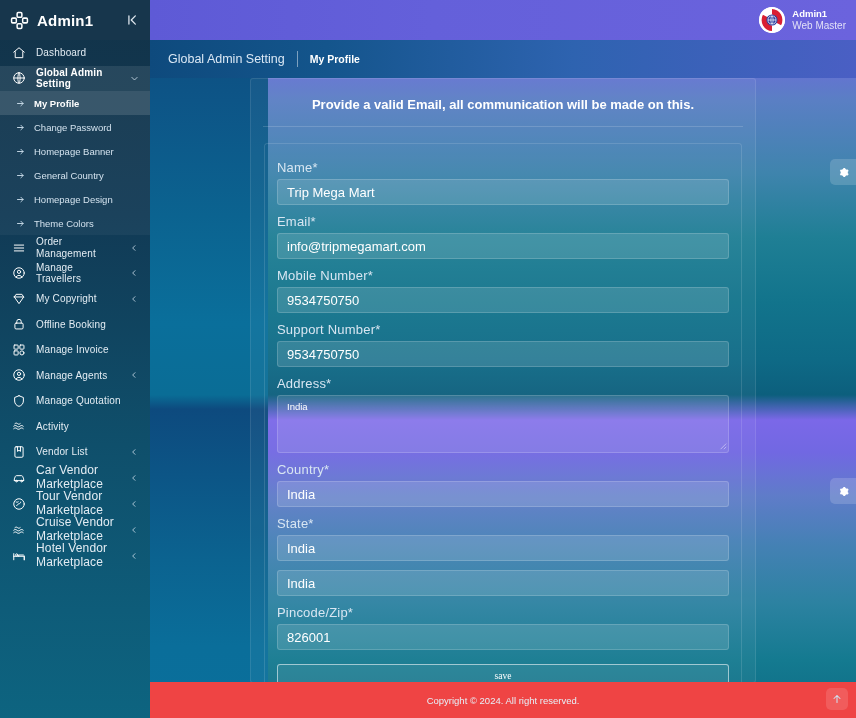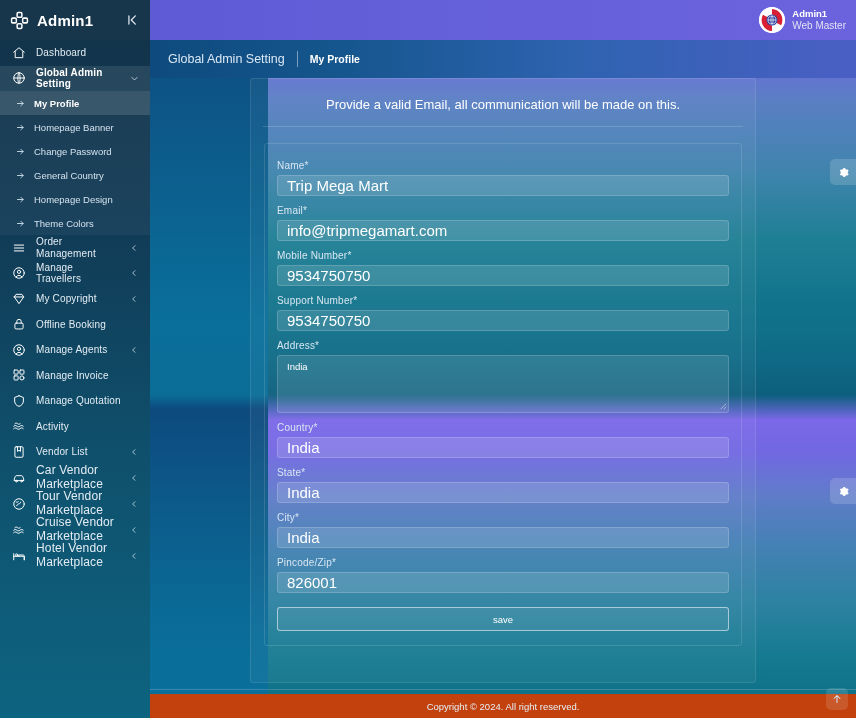--- a/index.html
+++ b/index.html
@@ -107,58 +107,58 @@
   .crumb-div { width: 1px; height: 16px; background: rgba(255,255,255,.45); }
 
   
   .card {
     position: absolute; left: 250px; top: 78px; width: 506px; height: 605px;
     background: rgba(255,255,255,.045);
     border: 1px solid rgba(255,255,255,.10);
     border-radius: 3px; z-index: 3;
   }
   .card-title {
-    text-align: center; color: #ffffff; font-size: 13px; font-weight: normal;
+    text-align: center; color: #ffffff; font-size: 13px; font-weight: bold;
     padding: 18px 20px 14px;
   }
   .card-div { height: 1px; background: rgba(255,255,255,.16); margin: 0 12px; }
 
   .form-box {
     margin: 16px 13px; padding: 16px 12px 14px;
     border: 1px solid rgba(255,255,255,.13); border-radius: 3px;
   }
 
   .fld { margin-bottom: 9px; }
-  .fld-label { color: #d8e6f2; font-size: 10px; margin-bottom: 4px; letter-spacing: .2px; }
+  .fld-label { color: #d8e6f2; font-size: 13px; margin-bottom: 4px; letter-spacing: .2px; }
   .fld-label .req { color: #d8e6f2; }
   .fld-input {
     width: 100%; height: 21px; border-radius: 3px;
     background: rgba(255,255,255,.13);
     border: 1px solid rgba(255,255,255,.17);
-    color: #ffffff; font-size: 15px; font-family: inherit;
-    padding: 0 9px; outline: none;
+    color: #ffffff; font-size: 13px; font-family: inherit;
+    padding: 12px 9px; outline: none;
   }
   .fld-area {
     width: 100%; height: 58px; border-radius: 3px;
     background: rgba(255,255,255,.10);
     border: 1px solid rgba(255,255,255,.17);
     color: #ffffff; font-size: 9.5px; font-family: inherit;
     padding: 5px 9px; outline: none; resize: none; display: block;
   }
   .area-wrap { position: relative; }
   .area-grip {
     position: absolute; right: 2px; bottom: 3px; width: 8px; height: 8px;
     pointer-events: none; color: rgba(255,255,255,.55);
   }
   .save-btn {
     width: 100%; height: 24px; margin-top: 5px;
     background: rgba(255,255,255,.07);
     border: 1px solid rgba(255,255,255,.55);
     border-radius: 3px; color: #ffffff; font-size: 9.5px;
-    font-family: Liberation Sans, sans-serif; cursor: pointer;
+    font-family: Liberation Serif, serif; cursor: pointer;
   }
 
   
   .gear-tab {
     position: absolute; right: 0; width: 26px; height: 26px;
     background: rgba(255,255,255,.16);
     border-radius: 5px 0 0 5px;
     display: flex; align-items: center; justify-content: center;
     cursor: pointer; z-index: 7; color: #ffffff;
   }
@@ -166,22 +166,22 @@
   .gear-2 { top: 478px; }
   .scroll-top {
     position: absolute; right: 8px; bottom: 8px; width: 22px; height: 22px;
     background: rgba(255,255,255,.13); border-radius: 5px;
     display: flex; align-items: center; justify-content: center;
     cursor: pointer; z-index: 8; color: #cfe0ef;
   }
 
   
   .footer {
-    position: absolute; left: 150px; right: 0; bottom: 0; height: 24px;
-    background: #c2410c;
+    position: absolute; left: 150px; right: 0; bottom: 0; height: 36px;
+    background: #ef4444;
     display: flex; align-items: center; justify-content: center;
     color: #e6f0f7; font-size: 9.5px; z-index: 6;
   }
   .footer-line {
     position: absolute; left: 150px; right: 0; bottom: 28px; height: 1px;
     background: rgba(255,255,255,.18); z-index: 6;
   }
   svg { display: block; }
 </style>
 </head>
@@ -245,30 +245,30 @@
             </span>
             <span>My Profile</span>
           </div>
           <div class="sb-sub">
             <span class="arr">
               <svg viewBox="0 0 24 24" width="9" height="9" fill="none" stroke="currentColor" stroke-width="2.4" stroke-linecap="round" stroke-linejoin="round">
                 <path d="M4 12h15"></path>
                 <path d="M13 6l6 6-6 6"></path>
               </svg>
             </span>
-            <span>Homepage Banner</span>
+            <span>Change Password</span>
           </div>
           <div class="sb-sub">
             <span class="arr">
               <svg viewBox="0 0 24 24" width="9" height="9" fill="none" stroke="currentColor" stroke-width="2.4" stroke-linecap="round" stroke-linejoin="round">
                 <path d="M4 12h15"></path>
                 <path d="M13 6l6 6-6 6"></path>
               </svg>
             </span>
-            <span>Change Password</span>
+            <span>Homepage Banner</span>
           </div>
           <div class="sb-sub">
             <span class="arr">
               <svg viewBox="0 0 24 24" width="9" height="9" fill="none" stroke="currentColor" stroke-width="2.4" stroke-linecap="round" stroke-linejoin="round">
                 <path d="M4 12h15"></path>
                 <path d="M13 6l6 6-6 6"></path>
               </svg>
             </span>
             <span>General Country</span>
           </div>
@@ -340,42 +340,42 @@
             <svg viewBox="0 0 24 24" width="14" height="14" fill="none" stroke="currentColor" stroke-width="1.7" stroke-linecap="round" stroke-linejoin="round">
               <rect x="5" y="10.5" width="14" height="10" rx="2"></rect>
               <path d="M8.2 10.5V7.8a3.8 3.8 0 017.6 0v2.7"></path>
             </svg>
           </span>
           <span class="lbl">Offline Booking</span>
         </div>
         <div class="sb-item">
           <span class="ic">
             <svg viewBox="0 0 24 24" width="14" height="14" fill="none" stroke="currentColor" stroke-width="1.7" stroke-linecap="round" stroke-linejoin="round">
-              <circle cx="12" cy="12" r="9"></circle>
-              <circle cx="12" cy="10" r="2.8"></circle>
-              <path d="M6.8 19a6 6 0 0110.4 0"></path>
-            </svg>
-          </span>
-          <span class="lbl">Manage Agents</span>
-          <span class="car">
-            <svg viewBox="0 0 24 24" width="8" height="8" fill="none" stroke="currentColor" stroke-width="2.4" stroke-linecap="round" stroke-linejoin="round">
-              <path d="M15 5l-7 7 7 7"></path>
-            </svg>
-          </span>
-        </div>
-        <div class="sb-item">
-          <span class="ic">
-            <svg viewBox="0 0 24 24" width="14" height="14" fill="none" stroke="currentColor" stroke-width="1.7" stroke-linecap="round" stroke-linejoin="round">
               <rect x="3.5" y="3.5" width="7" height="7" rx="1.2"></rect>
               <rect x="13.5" y="3.5" width="7" height="7" rx="1.2"></rect>
               <rect x="3.5" y="13.5" width="7" height="7" rx="1.2"></rect>
               <circle cx="17" cy="17" r="3.5"></circle>
             </svg>
           </span>
           <span class="lbl">Manage Invoice</span>
+        </div>
+        <div class="sb-item">
+          <span class="ic">
+            <svg viewBox="0 0 24 24" width="14" height="14" fill="none" stroke="currentColor" stroke-width="1.7" stroke-linecap="round" stroke-linejoin="round">
+              <circle cx="12" cy="12" r="9"></circle>
+              <circle cx="12" cy="10" r="2.8"></circle>
+              <path d="M6.8 19a6 6 0 0110.4 0"></path>
+            </svg>
+          </span>
+          <span class="lbl">Manage Agents</span>
+          <span class="car">
+            <svg viewBox="0 0 24 24" width="8" height="8" fill="none" stroke="currentColor" stroke-width="2.4" stroke-linecap="round" stroke-linejoin="round">
+              <path d="M15 5l-7 7 7 7"></path>
+            </svg>
+          </span>
         </div>
         <div class="sb-item">
           <span class="ic">
             <svg viewBox="0 0 24 24" width="14" height="14" fill="none" stroke="currentColor" stroke-width="1.7" stroke-linecap="round" stroke-linejoin="round">
               <path d="M12 3l7.5 3v6c0 4.6-3.2 8-7.5 9.2C7.7 20 4.5 16.6 4.5 12V6L12 3z"></path>
             </svg>
           </span>
           <span class="lbl">Manage Quotation</span>
         </div>
         <div class="sb-item">
@@ -509,21 +509,21 @@
               <span class="area-grip">
                 <svg viewBox="0 0 10 10" width="8" height="8" stroke="currentColor" stroke-width="1">
                   <path d="M9 2 L2 9"></path>
                   <path d="M9 6 L6 9"></path>
                 </svg>
               </span>
             </div>
           </div>
           <div class="fld"><div class="fld-label"><span>Country</span><span class="req">*</span></div><input class="fld-input" type="text" value="India" style=""></div>
           <div class="fld"><div class="fld-label"><span>State</span><span class="req">*</span></div><input class="fld-input" type="text" value="India" style=""></div>
-          <div class="fld"><div class="fld-label"><span>City</span><span class="req">*</span></div><input class="fld-input" type="text" value="India" style=""></div>
+          <div class="fld"><input class="fld-input" type="text" value="India" style=""></div>
           <div class="fld"><div class="fld-label"><span>Pincode/Zip</span><span class="req">*</span></div><input class="fld-input" type="text" value="826001" style=""></div>
         </div>
       <button class="save-btn">save</button>
     </div>
   </div>
 
   <div class="gear-tab gear-1">
     <span>
       <svg viewBox="0 0 24 24" width="13" height="13" fill="currentColor">
         <path d="M12 8.4a3.6 3.6 0 100 7.2 3.6 3.6 0 000-7.2zm0 5.5a1.9 1.9 0 110-3.8 1.9 1.9 0 010 3.8z"></path>

